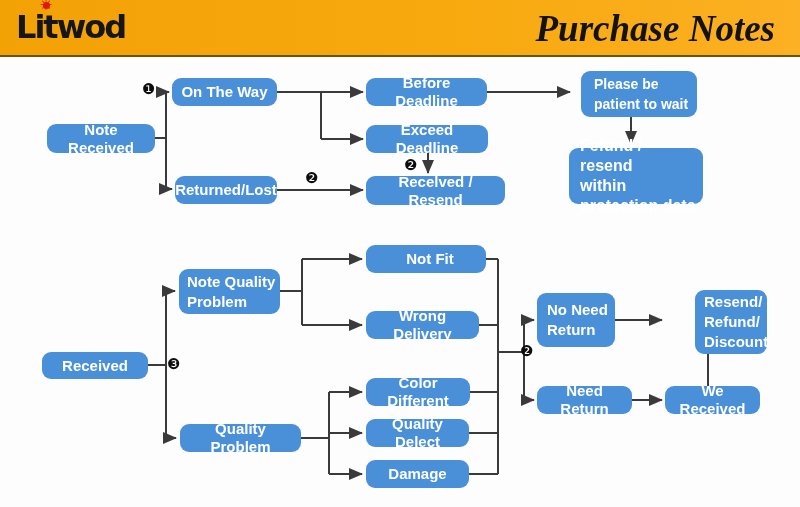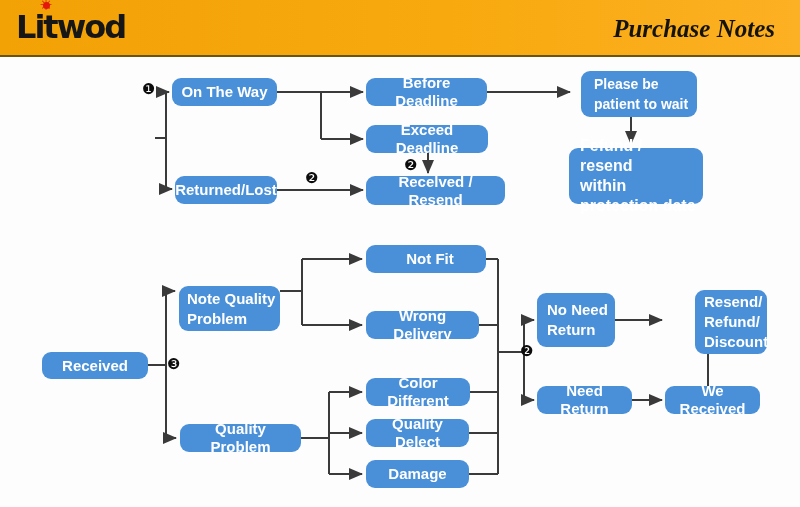--- a/index.html
+++ b/index.html
@@ -23,34 +23,34 @@
     position:absolute;left:38px;top:-3px;width:16px;height:16px;
     color:#e3170d;font-size:15px;line-height:16px;text-align:center;
   }
   .sun::after{
     content:"";position:absolute;left:4.5px;top:4.5px;width:7px;height:7px;
     border-radius:50%;background:#e3170d;
   }
   .banner-title{
     position:absolute;right:25px;top:0;height:57px;line-height:57px;
     font-family:"Liberation Serif",serif;font-style:italic;font-weight:bold;
-    font-size:25px;color:#14130a;
+    font-size:37px;color:#14130a;
   }
 
   
   .node{
     position:absolute;background:#4a90d9;color:#ffffff;
     font-weight:bold;font-size:15px;line-height:1.2;
     border-radius:9px;display:flex;align-items:center;justify-content:center;
     text-align:center;white-space:pre-line;box-sizing:border-box;padding:0 4px;
   }
   .node.left{justify-content:flex-start;text-align:left;}
   .n-please{padding-left:13px;font-size:14px;line-height:20px;}
   .n-refund{padding-left:11px;font-size:16px;line-height:20px;}
-  .n-nqp{padding-left:8px;line-height:20px;margin-top:17px;}
+  .n-nqp{padding-left:8px;line-height:20px;}
   .n-nnr{padding-left:10px;line-height:20px;}
   .n-rrd{padding-left:9px;line-height:20px;}
 
   
   .marker{
     position:absolute;font-size:15px;line-height:16px;color:#0c0c0c;
     font-family:"DejaVu Sans",sans-serif;
   }
 
   svg.wires{position:absolute;left:0;top:0;pointer-events:none;}
@@ -108,20 +108,21 @@
       <path d="M498,352 H524"></path>
       <path d="M524,320 V400"></path>
       <path d="M524,320 H534" marker-end="url(#ah)"></path>
       <path d="M524,400 H534" marker-end="url(#ah)"></path>
       <path d="M615,320 H662" marker-end="url(#ah)"></path>
       <path d="M632,400 H662" marker-end="url(#ah)"></path>
       <path d="M708,354 V386"></path>
     </g>
   </svg>
 
+  <div class="node" style="left:47px;top:124px;width:108px;height:29px;">Note Received</div>
   <div class="node" style="left:172px;top:78px;width:105px;height:28px;">On The Way</div>
   <div class="node" style="left:175px;top:176px;width:102px;height:28px;">Returned/Lost</div>
   <div class="node" style="left:366px;top:78px;width:121px;height:28px;">Before Deadline</div>
   <div class="node" style="left:366px;top:125px;width:122px;height:28px;">Exceed Deadline</div>
   <div class="node" style="left:366px;top:176px;width:139px;height:29px;">Recelved / Resend</div>
   <div class="node left n-please" style="left:573px;top:71px;width:116px;height:46px;margin-left:8px;">Please be
 patient to wait</div>
   <div class="node left n-refund" style="left:569px;top:148px;width:134px;height:56px;">Fefund / resend
 within protection date</div>
 

